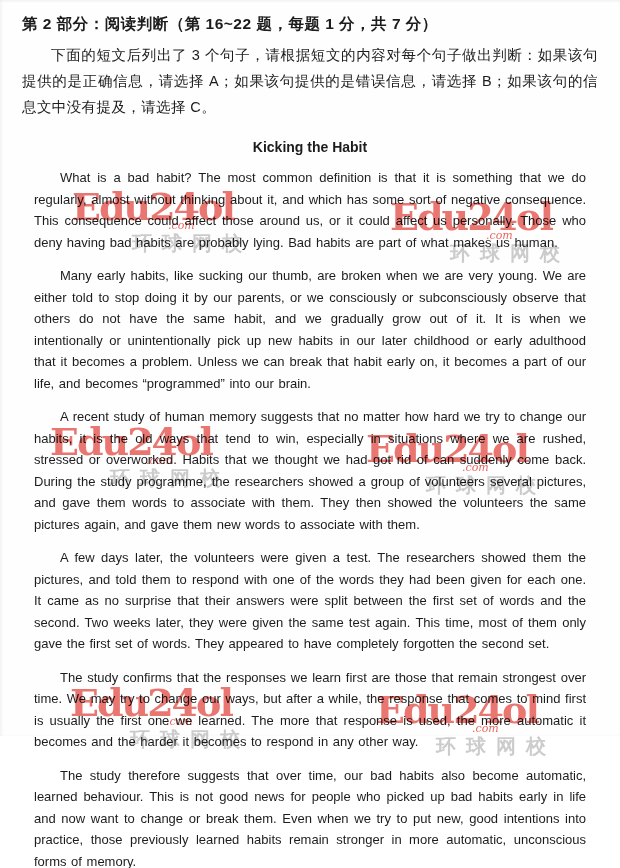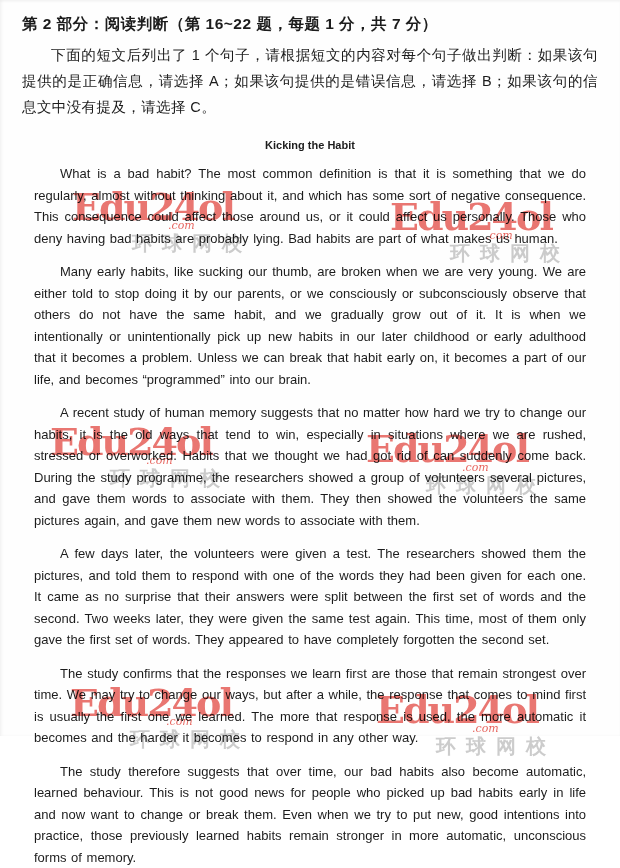--- a/index.html
+++ b/index.html
@@ -29,21 +29,21 @@
     .instructions {
       font-size: 14.5px;
       line-height: 26px;
       text-align: justify;
       text-indent: 2em;
       margin: 7px 0 0 0;
       letter-spacing: 0.4px;
     }
     .doc-title {
       text-align: center;
-      font-size: 11px;
+      font-size: 14px;
       font-weight: 700;
       margin: 19px 0 1px 0;
     }
     .body-text p {
       font-size: 13px;
       line-height: 21.5px;
       text-align: justify;
       text-indent: 26px;
       margin: 12px;
       word-spacing: 1px;
@@ -90,21 +90,21 @@
     .wm6 { left: 376px; top: 691px; }
   </style>
 </head>
 <body>
 
 <div class="page">
 
   <div class="content">
     <div class="section-header">第 2 部分：阅读判断（第 16~22 题，每题 1 分，共 7 分）</div>
 
-    <p class="instructions">下面的短文后列出了 1 个句子，请根据短文的内容对每个句子做出判断：如果该句提供的是正确信息，请选择 A；如果该句提供的是错误信息，请选择 B；如果该句的信息文中没有提及，请选择 C。</p>
+    <p class="instructions">下面的短文后列出了 3 个句子，请根据短文的内容对每个句子做出判断：如果该句提供的是正确信息，请选择 A；如果该句提供的是错误信息，请选择 B；如果该句的信息文中没有提及，请选择 C。</p>
 
     <div class="doc-title">Kicking the Habit</div>
 
     <div class="body-text">
       <p>What is a bad habit? The most common definition is that it is something that we do regularly, almost without thinking about it, and which has some sort of negative consequence. This consequence could affect those around us, or it could affect us personally. Those who deny having bad habits are probably lying. Bad habits are part of what makes us human.</p>
       <p>Many early habits, like sucking our thumb, are broken when we are very young. We are either told to stop doing it by our parents, or we consciously or subconsciously observe that others do not have the same habit, and we gradually grow out of it. It is when we intentionally or unintentionally pick up new habits in our later childhood or early adulthood that it becomes a problem. Unless we can break that habit early on, it becomes a part of our life, and becomes “programmed” into our brain.</p>
       <p>A recent study of human memory suggests that no matter how hard we try to change our habits, it is the old ways that tend to win, especially in situations where we are rushed, stressed or overworked. Habits that we thought we had got rid of can suddenly come back. During the study programme, the researchers showed a group of volunteers several pictures, and gave them words to associate with them. They then showed the volunteers the same pictures again, and gave them new words to associate with them.</p>
       <p>A few days later, the volunteers were given a test. The researchers showed them the pictures, and told them to respond with one of the words they had been given for each one. It came as no surprise that their answers were split between the first set of words and the second. Two weeks later, they were given the same test again. This time, most of them only gave the first set of words. They appeared to have completely forgotten the second set.</p>
       <p>The study confirms that the responses we learn first are those that remain strongest over time. We may try to change our ways, but after a while, the response that comes to mind first is usually the first one we learned. The more that response is used, the more automatic it becomes and the harder it becomes to respond in any other way.</p>
       <p>The study therefore suggests that over time, our bad habits also become automatic, learned behaviour. This is not good news for people who picked up bad habits early in life and now want to change or break them. Even when we try to put new, good intentions into practice, those previously learned habits remain stronger in more automatic, unconscious forms of memory.</p>

